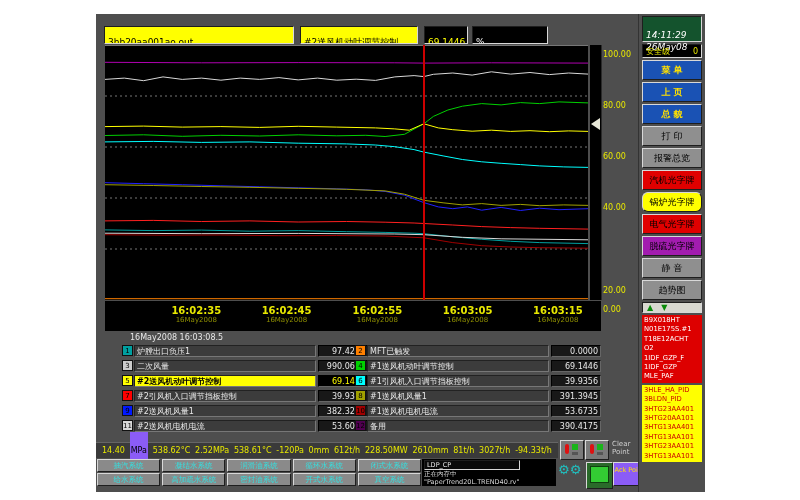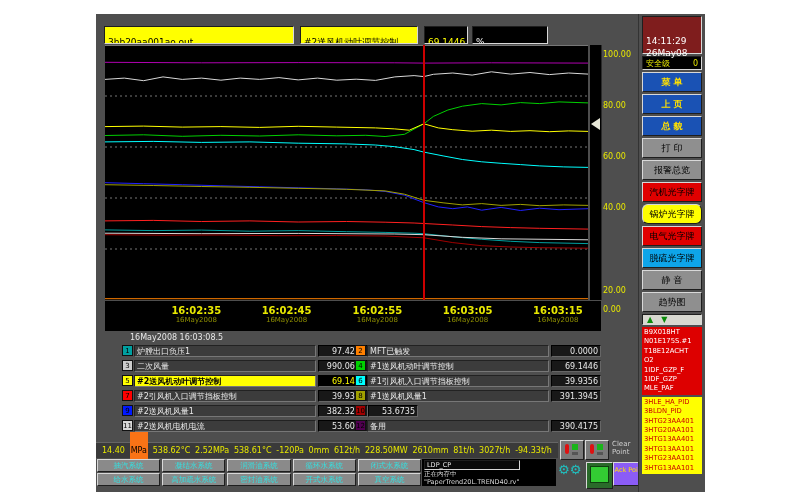--- a/index.html
+++ b/index.html
@@ -38,47 +38,47 @@
   .lrow{position:absolute;height:12px;display:flex;align-items:stretch;}
   .sw{width:11px;height:11px;font-size:7px;line-height:11px;text-align:center;color:#000;border:1px solid #111;box-sizing:border-box;flex:none;}
   .lbl{width:176px;background:#3c3c3c;color:#e8e8e8;font-size:8px;line-height:11px;padding:0 2px;margin-left:1px;white-space:nowrap;overflow:hidden;border-top:1px solid #222;border-left:1px solid #222;border-bottom:1px solid #777;border-right:1px solid #777;flex:none;}
   .val{width:44px;background:#181818;color:#e8e8e8;font-size:8px;line-height:11px;text-align:right;padding:0 2px;margin-left:2px;white-space:nowrap;flex:none;border-top:1px solid #000;border-left:1px solid #000;border-bottom:1px solid #666;border-right:1px solid #666;}
   .lrow.hl .lbl{background:#ffff00;color:#000;font-weight:bold;}
   .lrow.hl .val{color:#ffff00;background:#000;}
 
   
   .statusbar{position:absolute;left:0px;top:428px;width:462px;height:16px;background:#3a3a3a;border-top:1px solid #666;display:flex;align-items:center;justify-content:space-between;padding:0 6px;box-sizing:border-box;}
   .scell{font-size:8px;color:#e8e800;white-space:nowrap;}
-  .scell.hl{background:#f97316;color:#000;padding:14px 1px;}
+  .scell.hl{background:#8b5cf6;color:#000;padding:14px 1px;}
   .tile{position:absolute;top:426px;width:22px;height:18px;background:#7a7a7a;}
   .tile .rl{position:absolute;left:4px;top:3px;width:4px;height:10px;background:#dd1111;border-radius:2px;}
   .tile .gl{position:absolute;left:11px;top:3px;width:6px;height:6px;background:#19b519;}
   .tile .bl{position:absolute;left:11px;top:11px;width:6px;height:3px;background:#555;}
   #clear-point{position:absolute;left:516px;top:426px;width:26px;font-size:7px;line-height:8px;color:#cfcfcf;text-align:left;}
 
   
   .btnrow{position:absolute;left:0;width:326px;height:13px;display:flex;}
   .sysbtn{flex:1;margin:0 1px;background:#8a8a8a;color:#35e0e0;font-size:7.5px;line-height:11px;text-align:center;white-space:nowrap;overflow:hidden;}
   .msg{position:absolute;left:326px;top:445px;width:134px;height:27px;background:#000;padding:1px 2px;box-sizing:border-box;}
   .msg .l1{width:90px;height:8px;background:#0a0a0a;color:#e8e8e8;font-size:6.5px;line-height:8px;padding:0 2px;}
   .msg .l2,.msg .l3{color:#d8d8d8;font-size:6.5px;line-height:8px;white-space:nowrap;overflow:hidden;}
   #gears-icon{position:absolute;left:462px;top:450px;width:26px;height:24px;color:#20c0c0;font-size:13px;line-height:12px;}
   #monitor-icon{position:absolute;left:490px;top:448px;width:25px;height:25px;background:#2a6a2a;}
   #monitor-icon .scr{position:absolute;left:3px;top:3px;width:17px;height:15px;background:#33cc33;border:1px solid #0f3f0f;}
   #ack-point{position:absolute;left:517px;top:448px;width:33px;height:24px;background:#8b5cf6;color:#ffe000;font-size:6.5px;line-height:8px;text-align:center;padding-top:3px;box-sizing:border-box;}
 
   
   .sidebar{position:relative;width:67px;height:478px;background:#4e4e4e;border-left:1px solid #333;padding:2px 3px;box-sizing:border-box;}
   .sb{margin-bottom:2px;box-sizing:border-box;}
-  .clockbox{background:#7f1d1d;height:26px;padding:18px 3px;color:#fff;font-size:9px;line-height:12px;}
+  .clockbox{background:#14532d;height:26px;padding:12px 3px;color:#fff;font-size:9px;line-height:12px;font-style:italic;}
   .secbox{background:#000;height:14px;padding:0 3px;color:#e8e800;font-size:8px;line-height:13px;display:flex;justify-content:space-between;}
   .navbtn{height:20px;font-size:9px;line-height:18px;text-align:center;white-space:nowrap;overflow:hidden;}
   .nav-blue{background:#1a52b4;color:#ffe000;font-weight:bold;}
   .nav-gray{background:#8f8f8f;color:#000;}
-  .nav-lightgray{background:#0ea5e9;color:#000;}
+  .nav-lightgray{background:#a21caf;color:#000;}
   .nav-red{background:#e00000;color:#000;}
   .nav-yellow{background:#ffff00;color:#000;border-radius:6px;}
   .scrollstrip{background:#d8d8d0;height:11px;display:flex;gap:8px;padding-left:4px;align-items:center;}
   .scrollstrip span{color:#0a8a0a;font-size:8px;line-height:10px;}
   .tagblock{font-size:6.8px;line-height:9.4px;padding:1px 2px;white-space:nowrap;overflow:hidden;}
   .tagred{background:#dd0000;color:#fff;}
   .tagyellow{background:#ffff00;color:#cc0000;margin-bottom:0;}
 </style>
 </head>
 <body>
@@ -189,20 +189,21 @@
           <span class="lbl">#1送风机风量1</span>
           <span class="val">391.3945</span>
         </div>
         <div class="lrow" style="left: 0px; top: 60px;">
           <span class="sw" style="background: rgb(0, 24, 255);">9</span>
           <span class="lbl">#2送风机风量1</span>
           <span class="val">382.3297</span>
         </div>
         <div class="lrow" style="left: 233px; top: 60px;">
           <span class="sw" style="background: rgb(160, 0, 0);">10</span>
+          <span class="lbl">#1送风机电机电流</span>
           <span class="val">53.6735</span>
         </div>
         <div class="lrow" style="left: 0px; top: 75px;">
           <span class="sw" style="background: rgb(216, 216, 216);">11</span>
           <span class="lbl">#2送风机电机电流</span>
           <span class="val">53.6005</span>
         </div>
         <div class="lrow" style="left: 233px; top: 75px;">
           <span class="sw" style="background: rgb(80, 0, 80);">12</span>
           <span class="lbl">备用</span>

